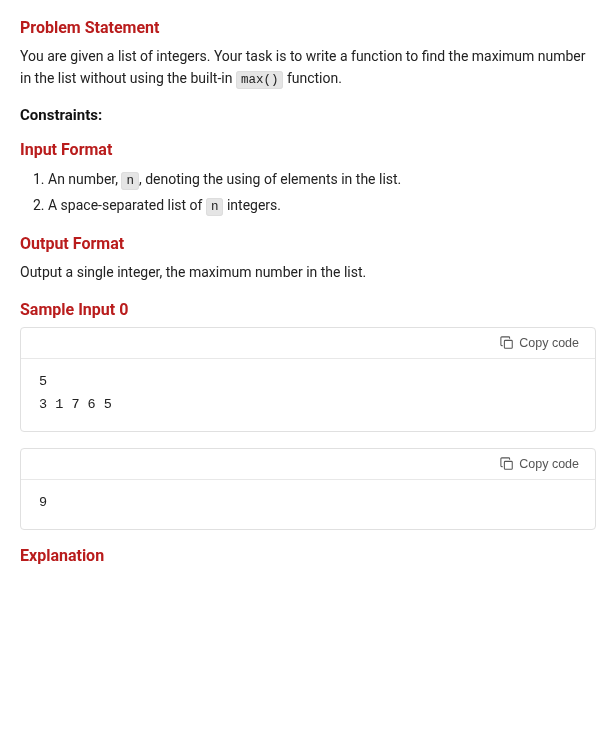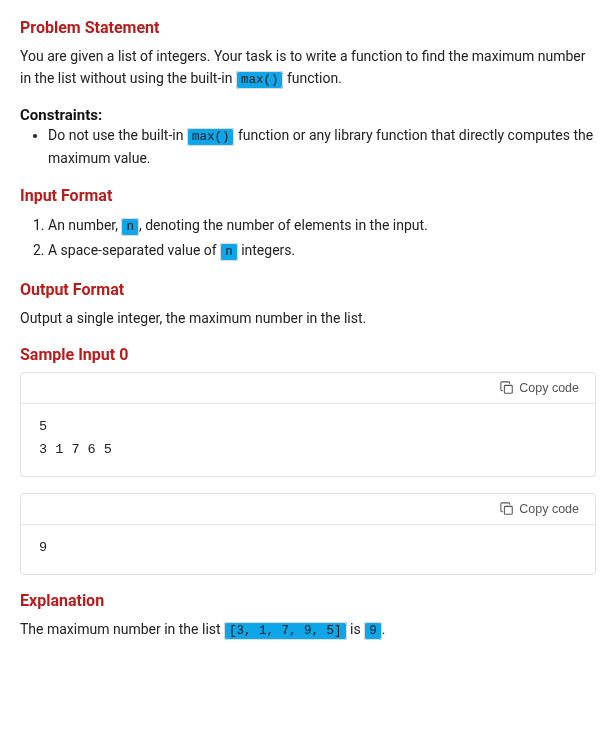--- a/index.html
+++ b/index.html
@@ -13,33 +13,34 @@
     }
     h2 {
       font-size: 16px;
       font-weight: 700;
       margin-bottom: 8px;
       color: #b91c1c;
     }
     h3 {
       font-size: 15px;
       font-weight: 700;
+      margin-bottom: 6px;
       color: #111;
     }
     p {
       font-size: 14px;
       line-height: 1.6;
       color: #222;
       margin-bottom: 10px;
     }
     .section {
       margin-bottom: 16px;
     }
     .inline-code {
-      background: #0ea5e9;
+      background: #e5e5e5;
       border: 1px solid #ddd;
       border-radius: 3px;
       font-family: "Consolas", "Courier New", monospace;
       font-size: 12.5px;
       padding: 1px 4px;
       color: #222;
     }
     ul.constraints-list {
       list-style: disc;
       padding-left: 28px;
@@ -101,35 +102,30 @@
 
 <div class="section">
   <h2>Problem Statement</h2>
   <p>
     <span>You are given a list of integers. Your task is to write a function to find the maximum number in the list without using the built-in </span><span class="inline-code">max()</span><span> function.</span>
   </p>
 </div>
 
 <div class="section">
   <h3>Constraints:</h3>
-  <ul class="constraints-list">
-    <li>
-      <span>Do not use the built-in </span><span class="inline-code">max()</span><span> function or any library function that directly computes the maximum value.</span>
-    </li>
-  </ul>
 </div>
 
 <div class="section">
   <h2>Input Format</h2>
   <ol class="input-list">
     <li>
-      <span>An number, </span><span class="inline-code">n</span><span>, denoting the number of elements in the input.</span>
+      <span>An number, </span><span class="inline-code">n</span><span>, denoting the using of elements in the list.</span>
     </li>
     <li>
-      <span>A space-separated value of </span><span class="inline-code">n</span><span> integers.</span>
+      <span>A space-separated list of </span><span class="inline-code">n</span><span> integers.</span>
     </li>
   </ol>
 </div>
 
 <div class="section">
   <h2>Output Format</h2>
   <p>Output a single integer, the maximum number in the list.</p>
 </div>
 
 <div class="section">
@@ -163,16 +159,13 @@
       </button>
     </div>
     <div class="code-block-body">
       <div>9</div>
     </div>
   </div>
 </div>
 
 <div class="section">
   <h2>Explanation</h2>
-  <p>
-    <span>The maximum number in the list </span><span class="inline-code">[3, 1, 7, 9, 5]</span><span> is </span><span class="inline-code">9</span><span>.</span>
-  </p>
 </div>
 
 </body></html>

